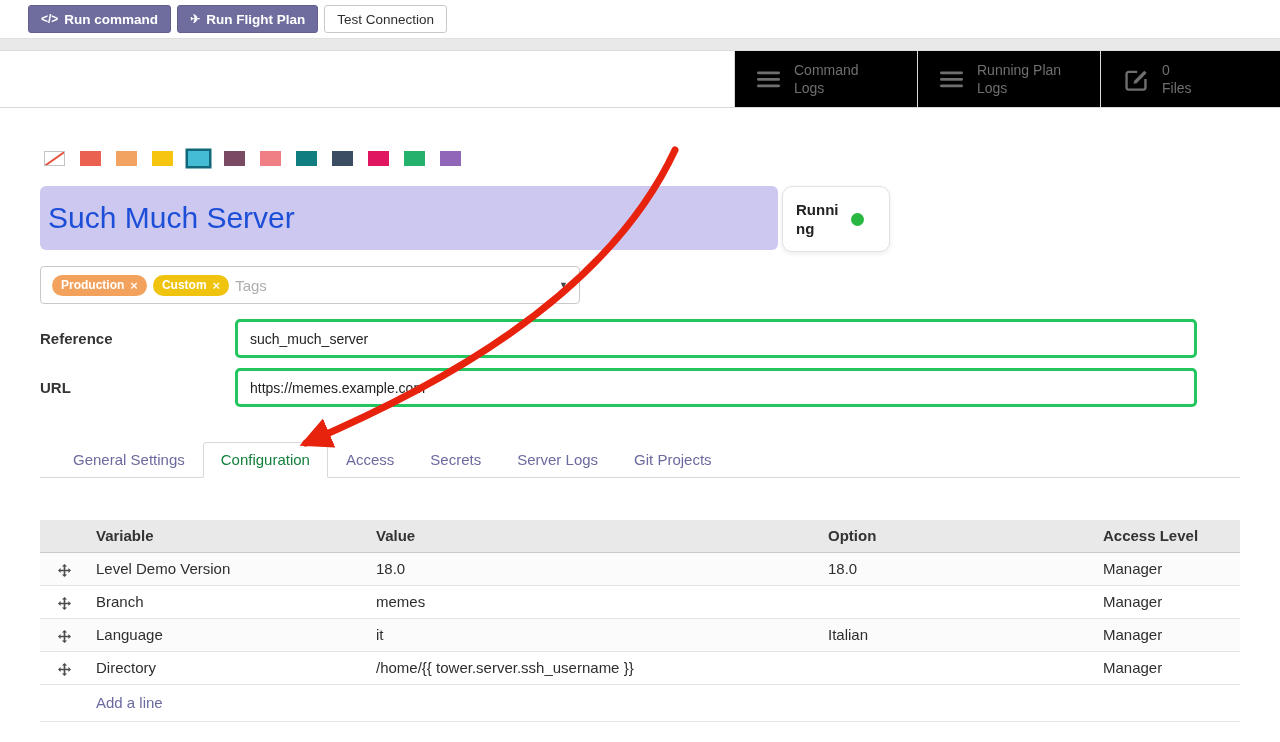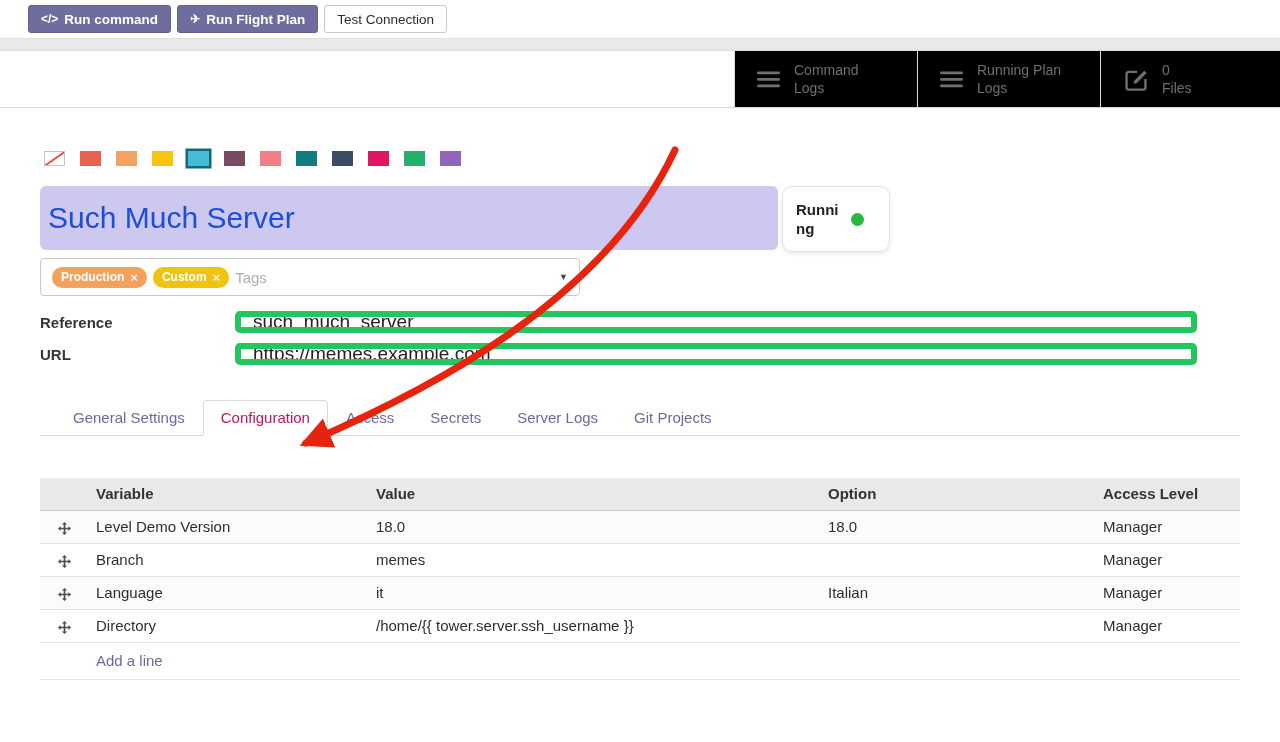--- a/index.html
+++ b/index.html
@@ -42,43 +42,43 @@
   .title-row { display: flex; margin-top: 20px; gap: 4px; align-items: flex-start; }
   .title-input { width: 738px; height: 64px; background: #cdc8f0; border: none; border-radius: 6px;
                  padding: 0 8px; font-size: 30px; color: #1d4ed8; font-family: inherit; outline: none; }
   .status-card { width: 108px; height: 66px; background: #fff; border: 1px solid #e2e2e2; border-radius: 10px;
                  box-shadow: 0 2px 5px rgba(0,0,0,.08); display: flex; align-items: center; gap: 9px;
                  padding: 0 13px; cursor: pointer; }
   .status-text { font-size: 15px; font-weight: bold; color: #222; width: 46px; word-break: break-all; line-height: 1.3; }
   .status-dot { width: 13px; height: 13px; border-radius: 50%; flex: none; background: #28b740; }
 
   
-  .tags-box { margin-top: 6px; width: 540px; height: 38px; border: 1px solid #c9c9c9; border-radius: 4px;
+  .tags-box { margin-top: 14px; width: 540px; height: 38px; border: 1px solid #c9c9c9; border-radius: 4px;
               display: flex; align-items: center; gap: 6px; padding: 0 11px; background: #fff; }
   .tag-pills { display: inline-flex; gap: 6px; }
   .tag-pill { display: inline-flex; align-items: center; gap: 6px; height: 21px; padding: 0 9px;
               border-radius: 11px; color: #fff; font-size: 12px; font-weight: bold; }
   .tag-x { cursor: pointer; font-size: 13px; line-height: 1; opacity: .9; }
   .tags-ph { color: #aeaeae; font-size: 15px; }
   .caret { margin-left: auto; font-size: 9px; color: #444; cursor: pointer; }
 
   
   .fields { margin-top: 15px; margin-right: 43px; }
   .field-row { display: flex; align-items: center; }
   .field-row + .field-row { margin-top: 10px; }
   .field-label { width: 195px; flex: none; font-size: 15px; font-weight: bold; color: #353535; }
-  .field-input { flex: 1; height: 22px; border: 6px solid #22c55e; border-radius: 5px; padding: 0 12px;
-                 font-size: 19px; color: #222; font-family: inherit; outline: none; }
+  .field-input { flex: 1; height: 39px; border: 3px solid #22c55e; border-radius: 5px; padding: 0 12px;
+                 font-size: 14px; color: #222; font-family: inherit; outline: none; }
 
   
   .tabs { margin-top: 35px; display: flex; align-items: flex-end; border-bottom: 1px solid #d9d9d9; padding-left: 15px; text-align: center; }
   .tab { padding: 8px 17px 9px; font-size: 15px; color: #6b6a9f; cursor: pointer;
          border: 1px solid transparent; border-bottom: 1px solid transparent; margin-bottom: -1px;
          border-radius: 4px 4px 0 0; }
-  .tab.active { background: #fff; border-color: #d9d9d9; border-bottom: 1px solid #fff; color: #be185d; }
+  .tab.active { background: #fff; border-color: #d9d9d9; border-bottom: 1px solid #fff; color: #15803d; }
 
   
   .config-table { margin-top: 42px; width: 100%; border-collapse: collapse; font-size: 15px; }
   .config-table th { background: #e9e9e9; text-align: left; font-weight: bold; color: #333; height: 32px;
                      padding: 0 8px; border-bottom: 1px solid #c9c9c9; }
   .config-table td { height: 33px; padding: 0 8px; border-bottom: 1px solid #e3e3e3; color: #2e2e2e; }
   .config-table tbody tr:nth-child(odd) { background: #fbfbfb; }
   .config-table tbody tr.add-row { background: #fff; }
   .handle-cell { text-align: center; padding: 0; }
   .handle-cell svg { vertical-align: middle; cursor: move; }

